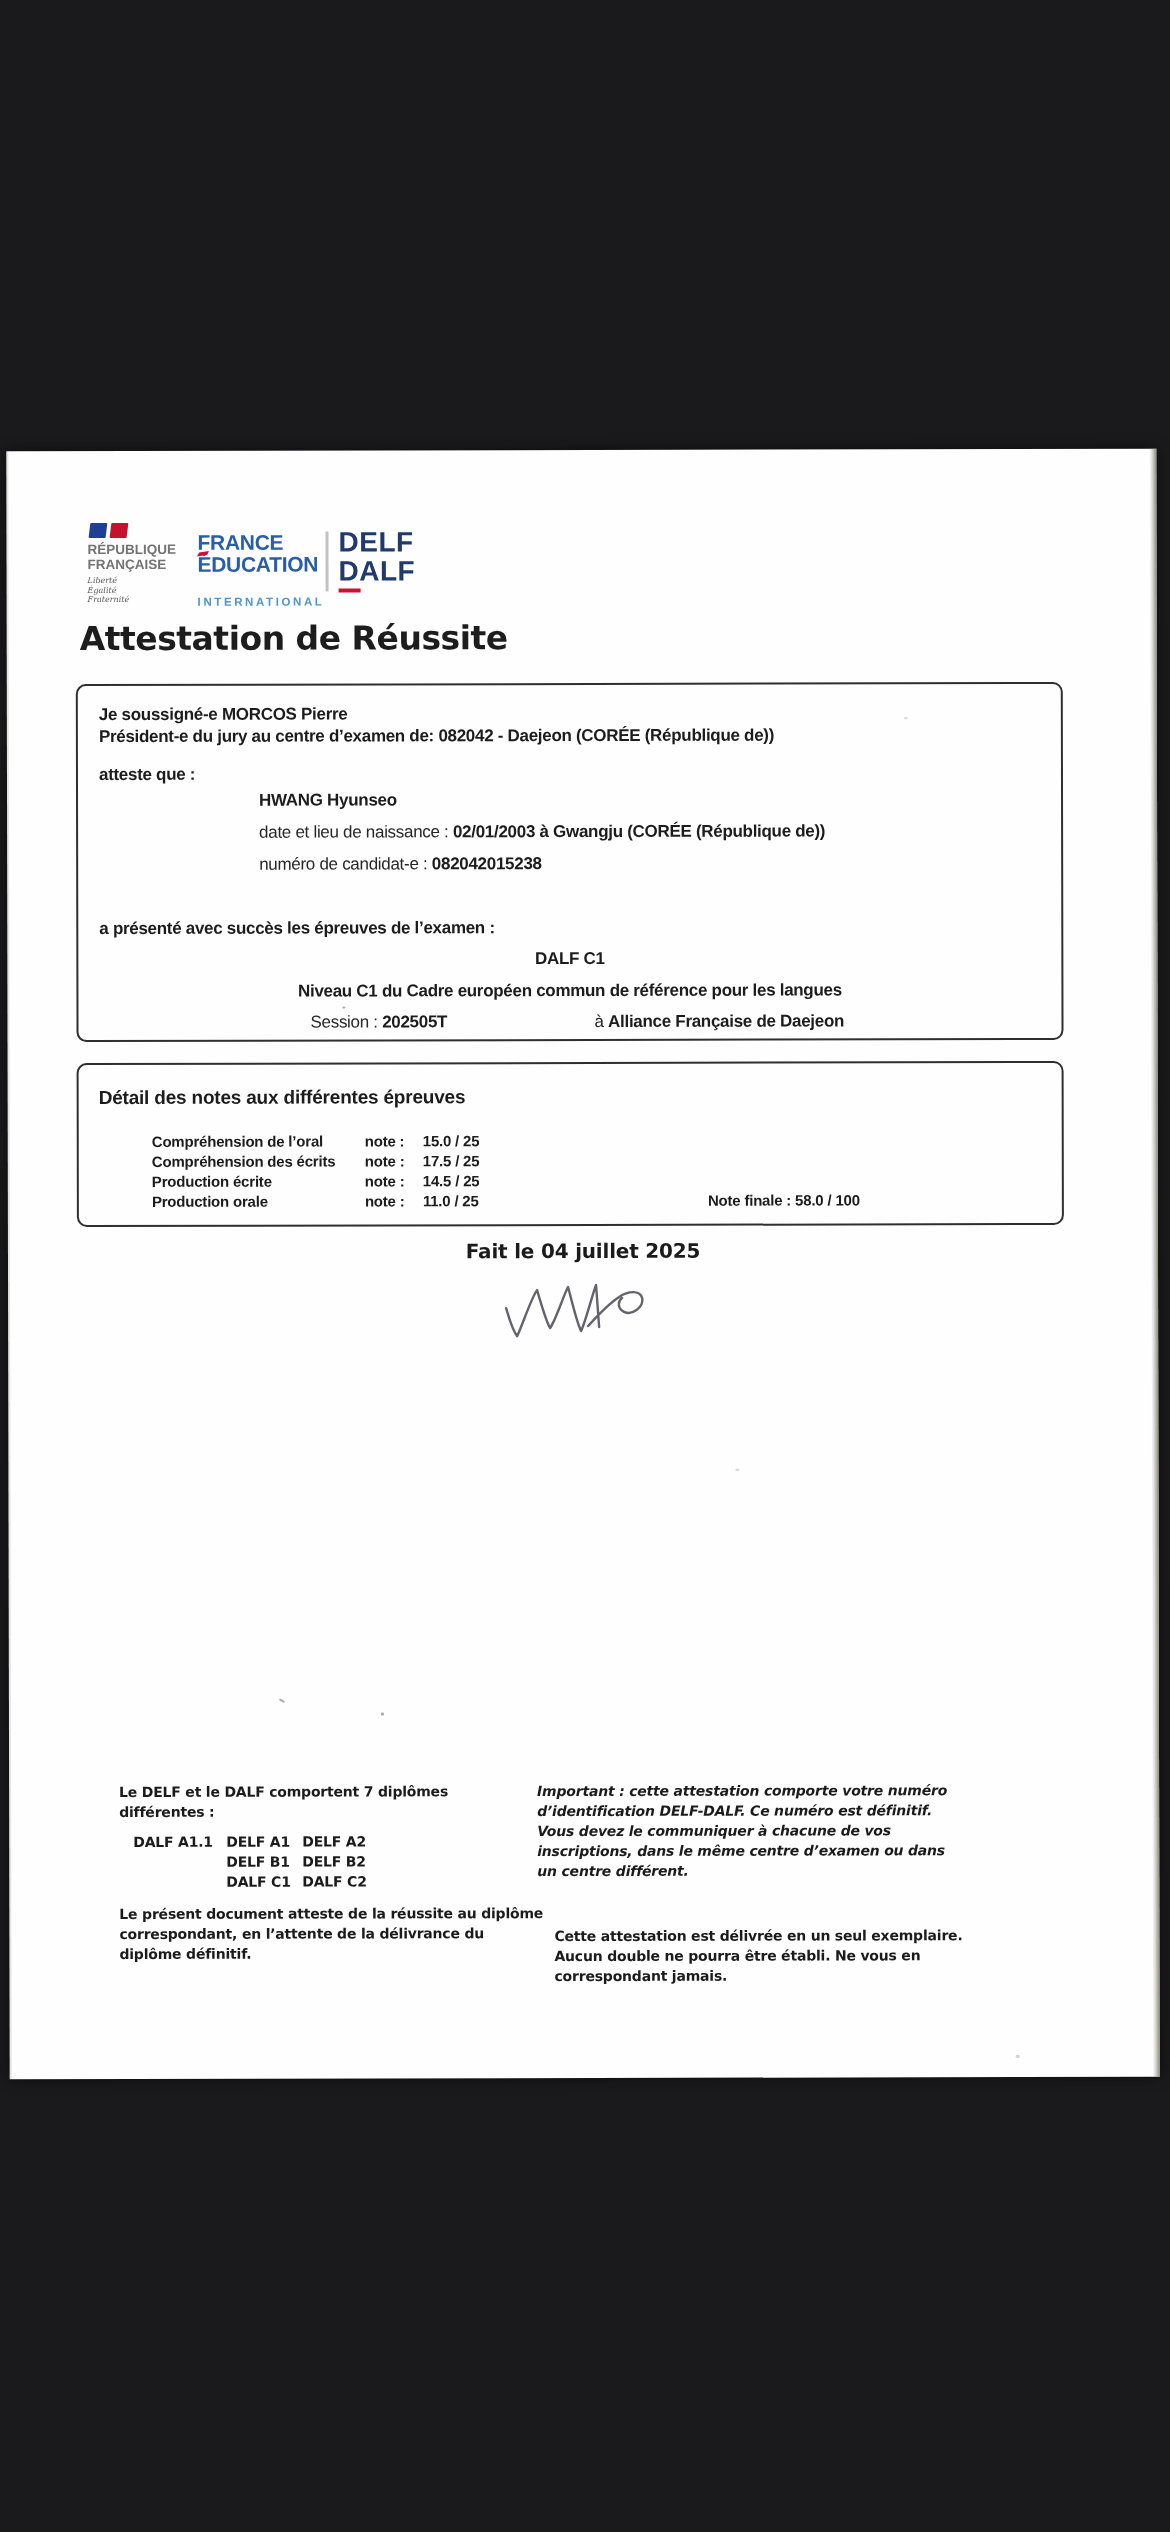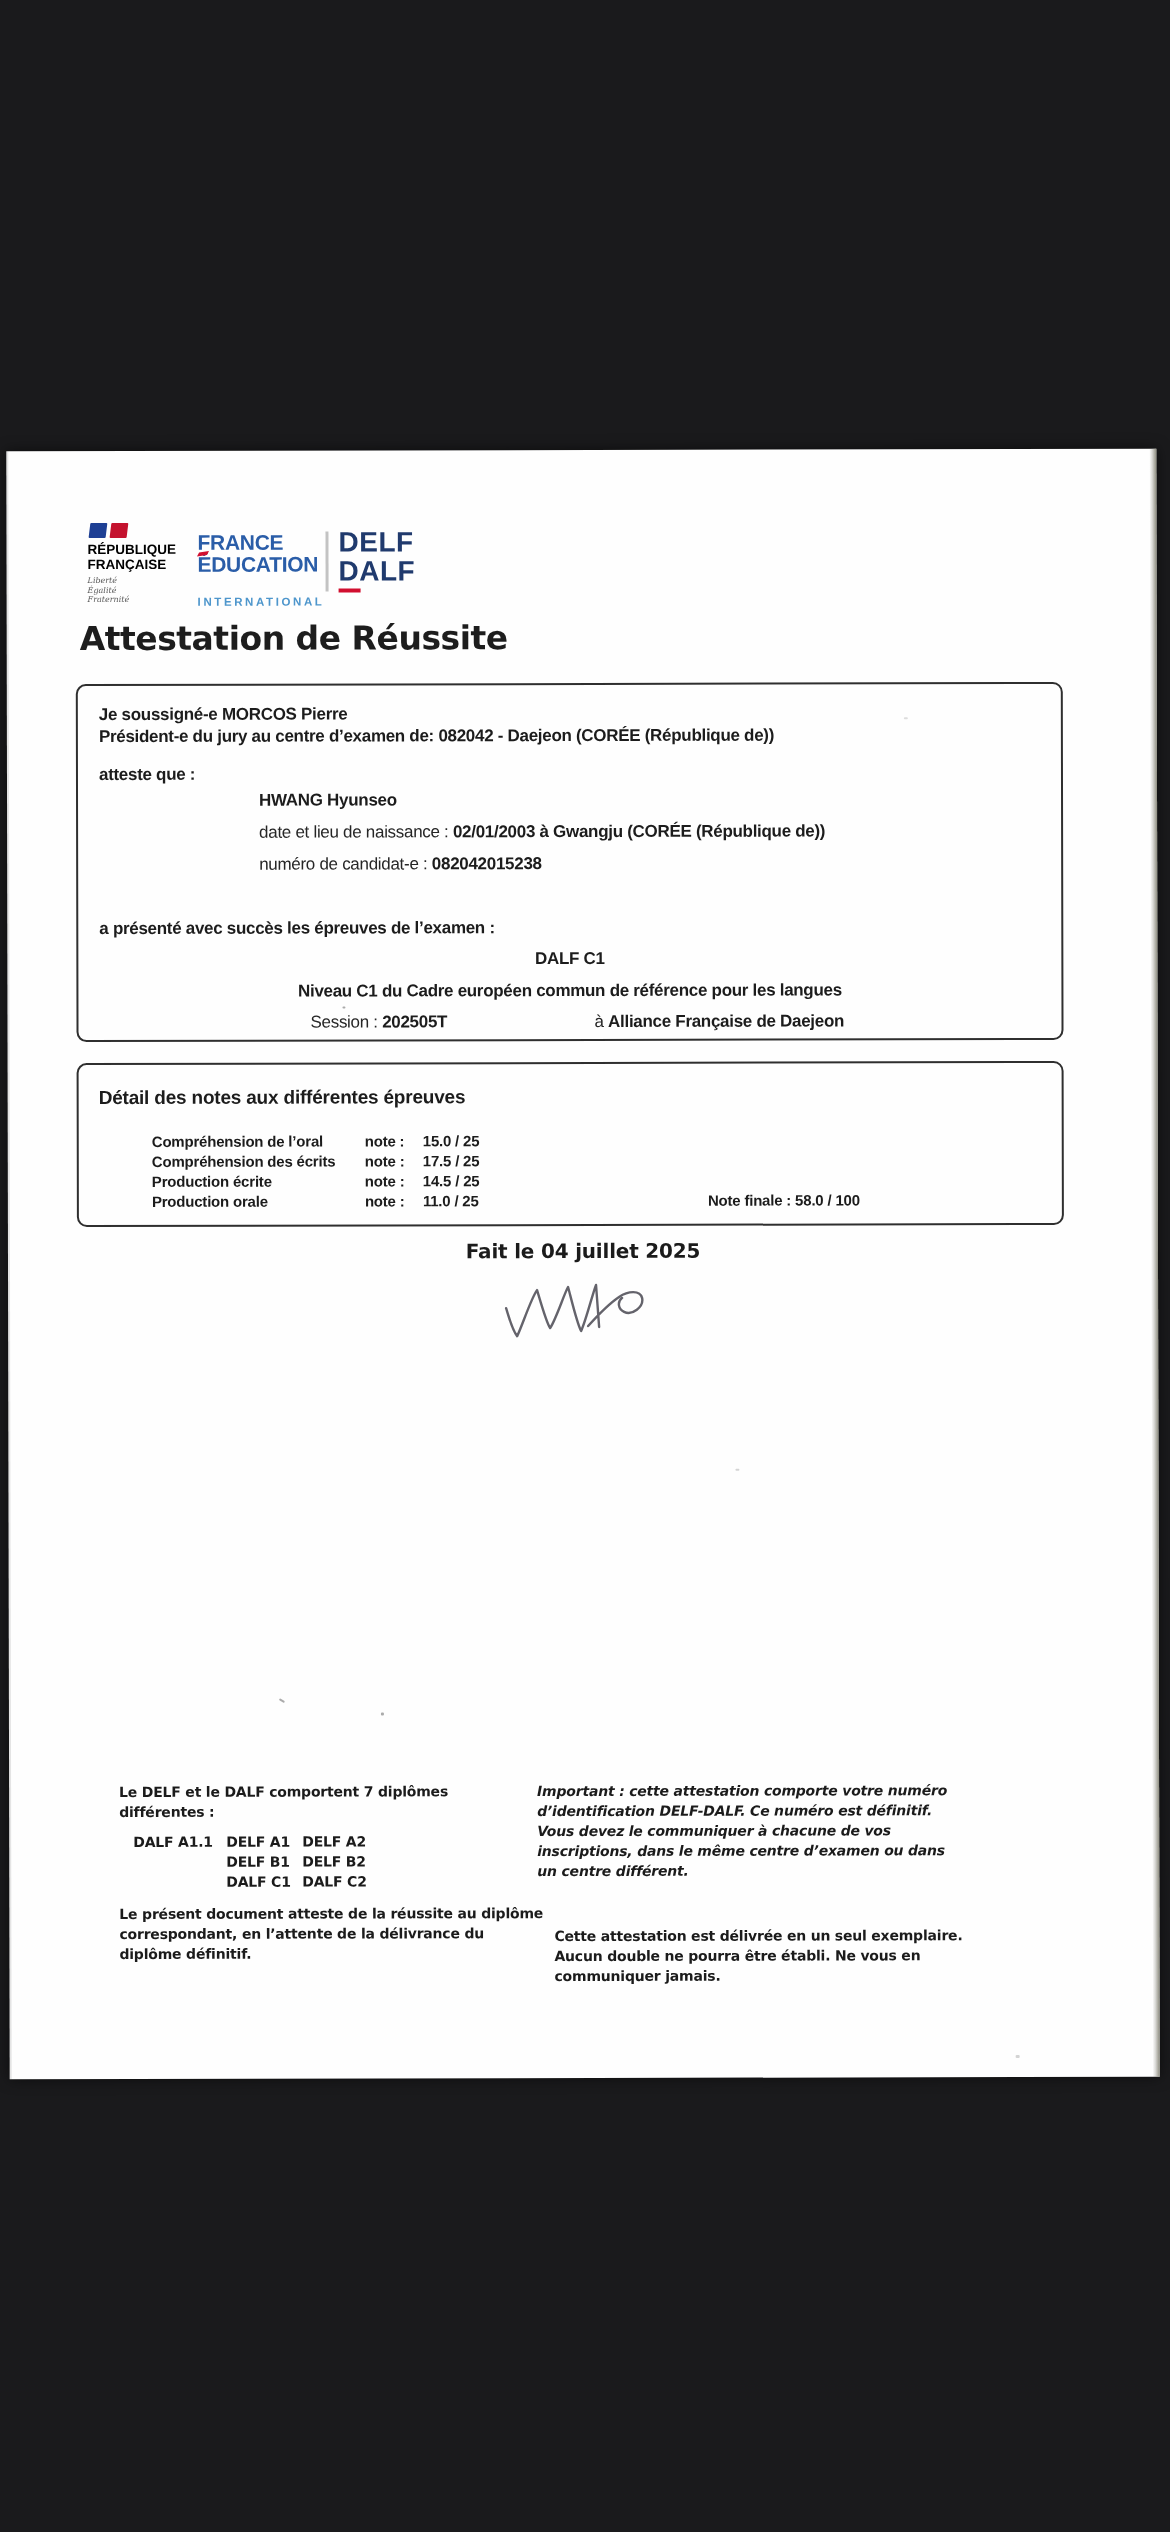--- a/index.html
+++ b/index.html
@@ -30,21 +30,21 @@
     content:"";position:absolute;left:0;top:0;bottom:0;width:2px;
     background:rgba(0,0,0,0.10);
   }
 
   
   .logos{position:absolute;left:81px;top:72px;height:88px;display:flex;align-items:flex-start;}
   .rf-block{width:96px;}
   .rf-flag{display:flex;gap:4px;height:15px;margin-bottom:4px;margin-left:2px;}
   .rf-flag .b{width:17px;background:var(--flag-blue);transform:skewX(-7deg);border-radius:1px;}
   .rf-flag .r{width:17px;background:var(--flag-red);transform:skewX(-7deg);border-radius:1px;}
-  .rf-text{font-weight:700;font-size:13.5px;line-height:15px;letter-spacing:0;color:#000000;}
+  .rf-text{font-weight:700;font-size:13.5px;line-height:15px;letter-spacing:0;color:#737373;}
   .rf-motto{margin-top:4px;font-family:"DejaVu Serif",serif;font-style:italic;
             font-size:8px;line-height:9.5px;color:#5a5a5a;}
   .fei-block{margin-left:14px;width:118px;position:relative;padding-top:9px;}
   .fei-l1,.fei-l2{font-weight:700;font-size:21px;line-height:22px;color:var(--fei-blue);letter-spacing:-0.3px;}
   .fei-l2{position:relative;}
   .fei-accent{position:absolute;left:1px;top:-2px;width:9px;height:4px;background:var(--accent-red);
               transform:skewX(-35deg) rotate(-10deg);}
   .fei-l3{margin-top:20px;font-weight:700;font-size:11.5px;letter-spacing:2.6px;color:var(--fei-light-blue);}
   .logo-divider{width:3px;height:60px;background:#c3c3c3;margin:9px 10px 0 10px;}
   .dd-block{padding-top:5px;}
@@ -192,21 +192,21 @@
   <div class="foot fr-para1">
     <div>Important : cette attestation comporte votre numéro</div>
     <div>d’identification DELF-DALF. Ce numéro est définitif.</div>
     <div>Vous devez le communiquer à chacune de vos</div>
     <div>inscriptions, dans le même centre d’examen ou dans</div>
     <div>un centre différent.</div>
   </div>
   <div class="foot fr-para2">
     <div>Cette attestation est délivrée en un seul exemplaire.</div>
     <div>Aucun double ne pourra être établi. Ne vous en</div>
-    <div>communiquer jamais.</div>
+    <div>correspondant jamais.</div>
   </div>
 
   <div class="speck" style="left:335px;top:556px;width:3px;height:2px;"></div>
   <div class="speck" style="left:897px;top:268px;width:4px;height:2px;opacity:.4;"></div>
   <div class="speck" style="left:727px;top:1019px;width:4px;height:2px;opacity:.5;"></div>
   <div class="speck" style="left:270px;top:1249px;width:6px;height:2px;transform:rotate(32deg);"></div>
   <div class="speck" style="left:372px;top:1262px;width:3px;height:3px;"></div>
   <div class="speck" style="left:1006px;top:1606px;width:4px;height:3px;opacity:.5;"></div>
 </div>
 

